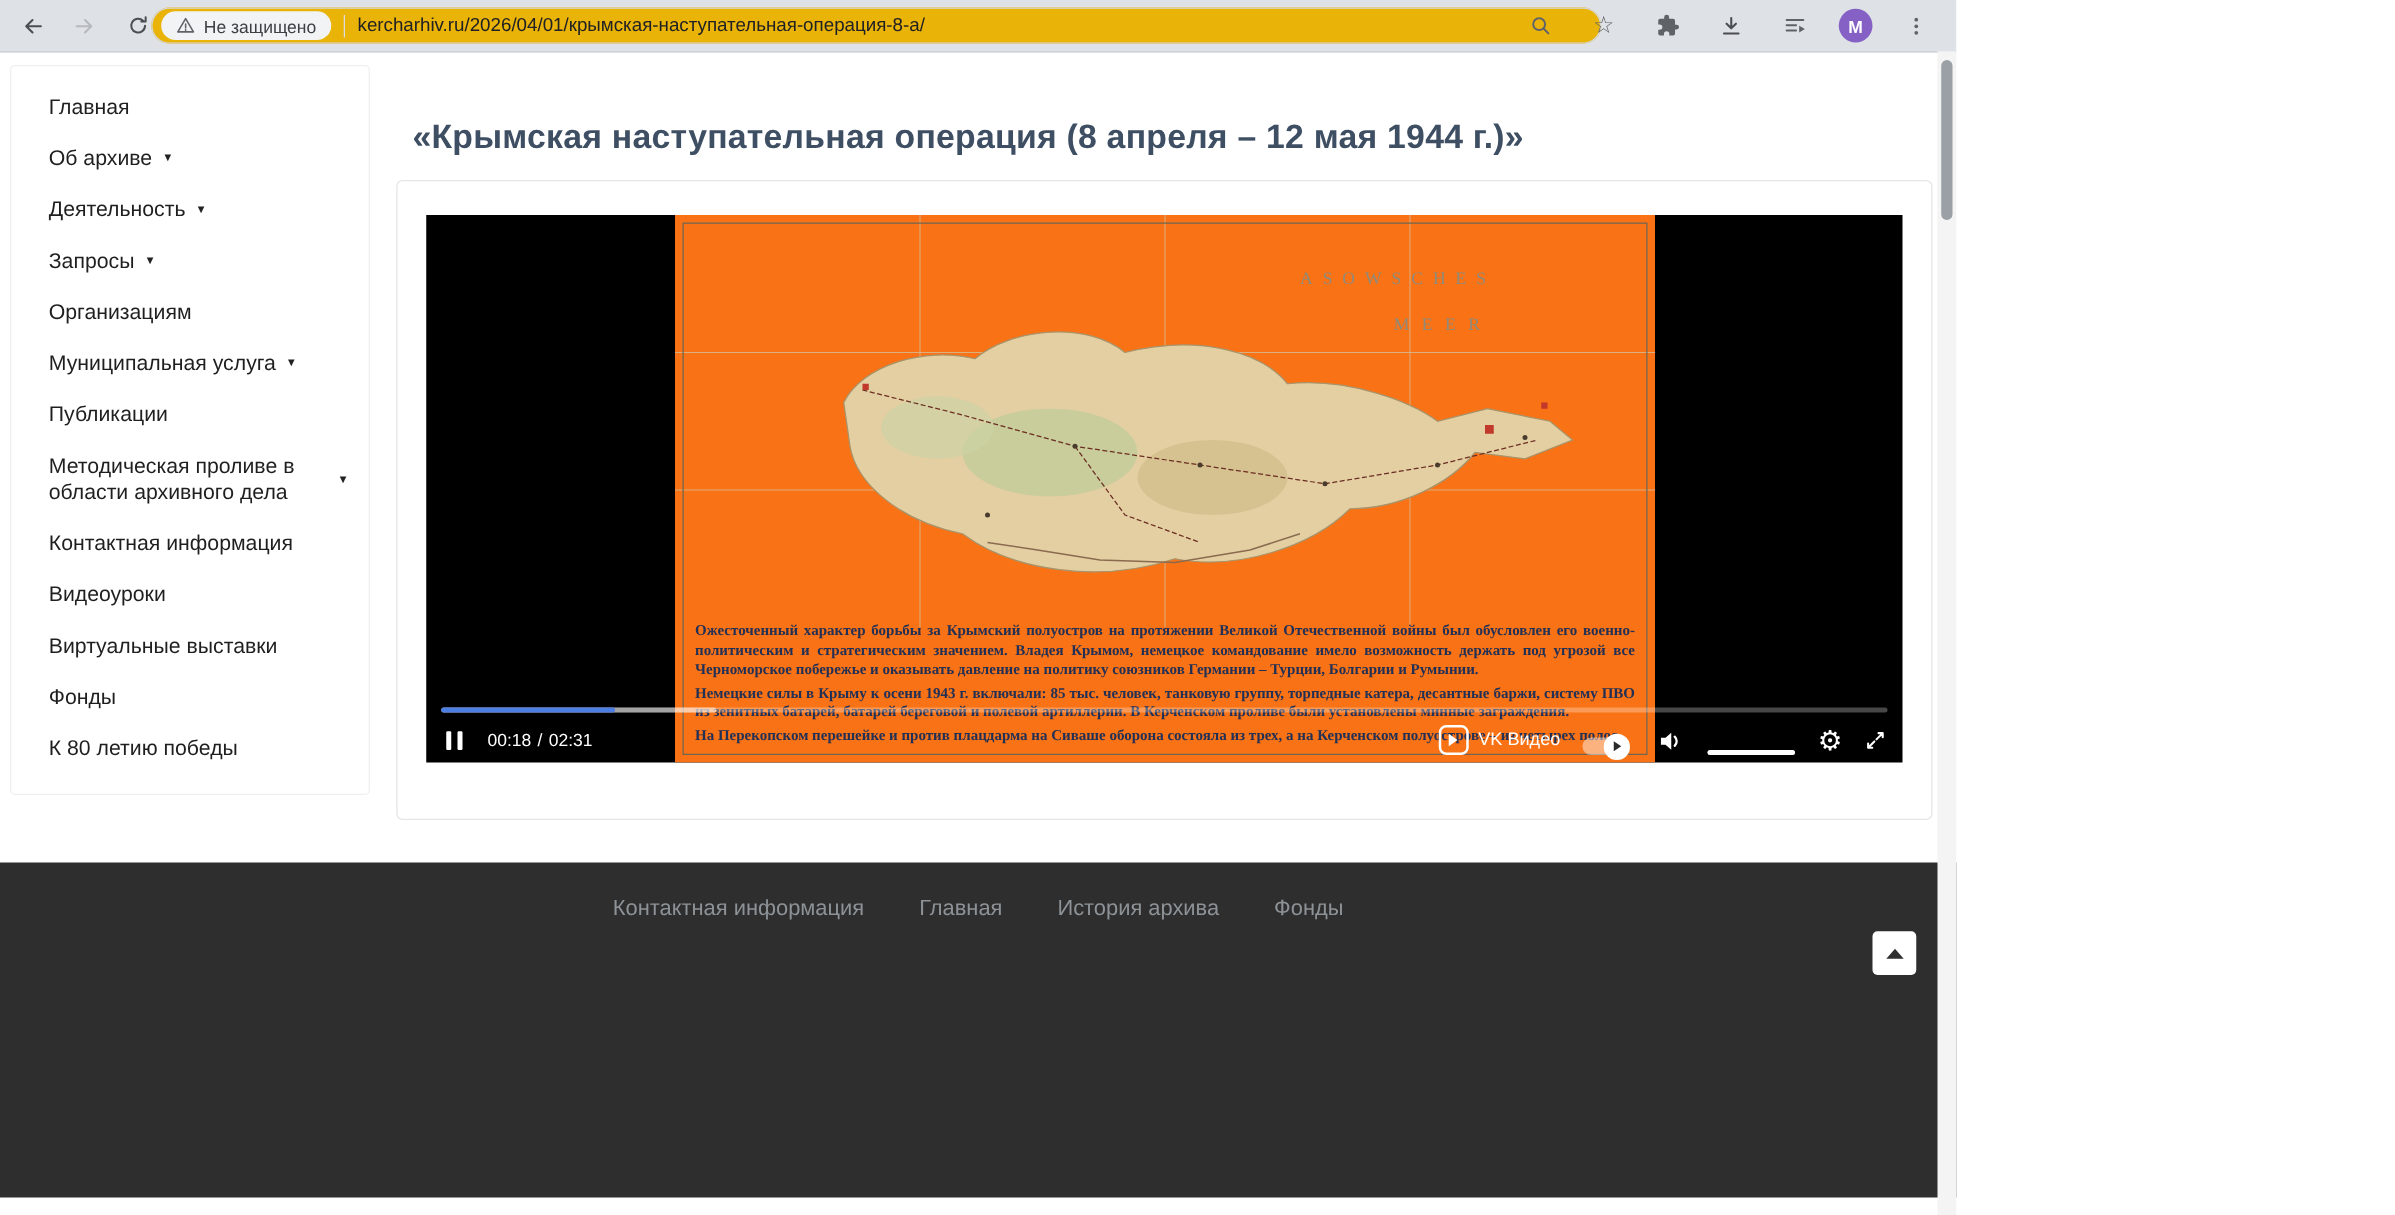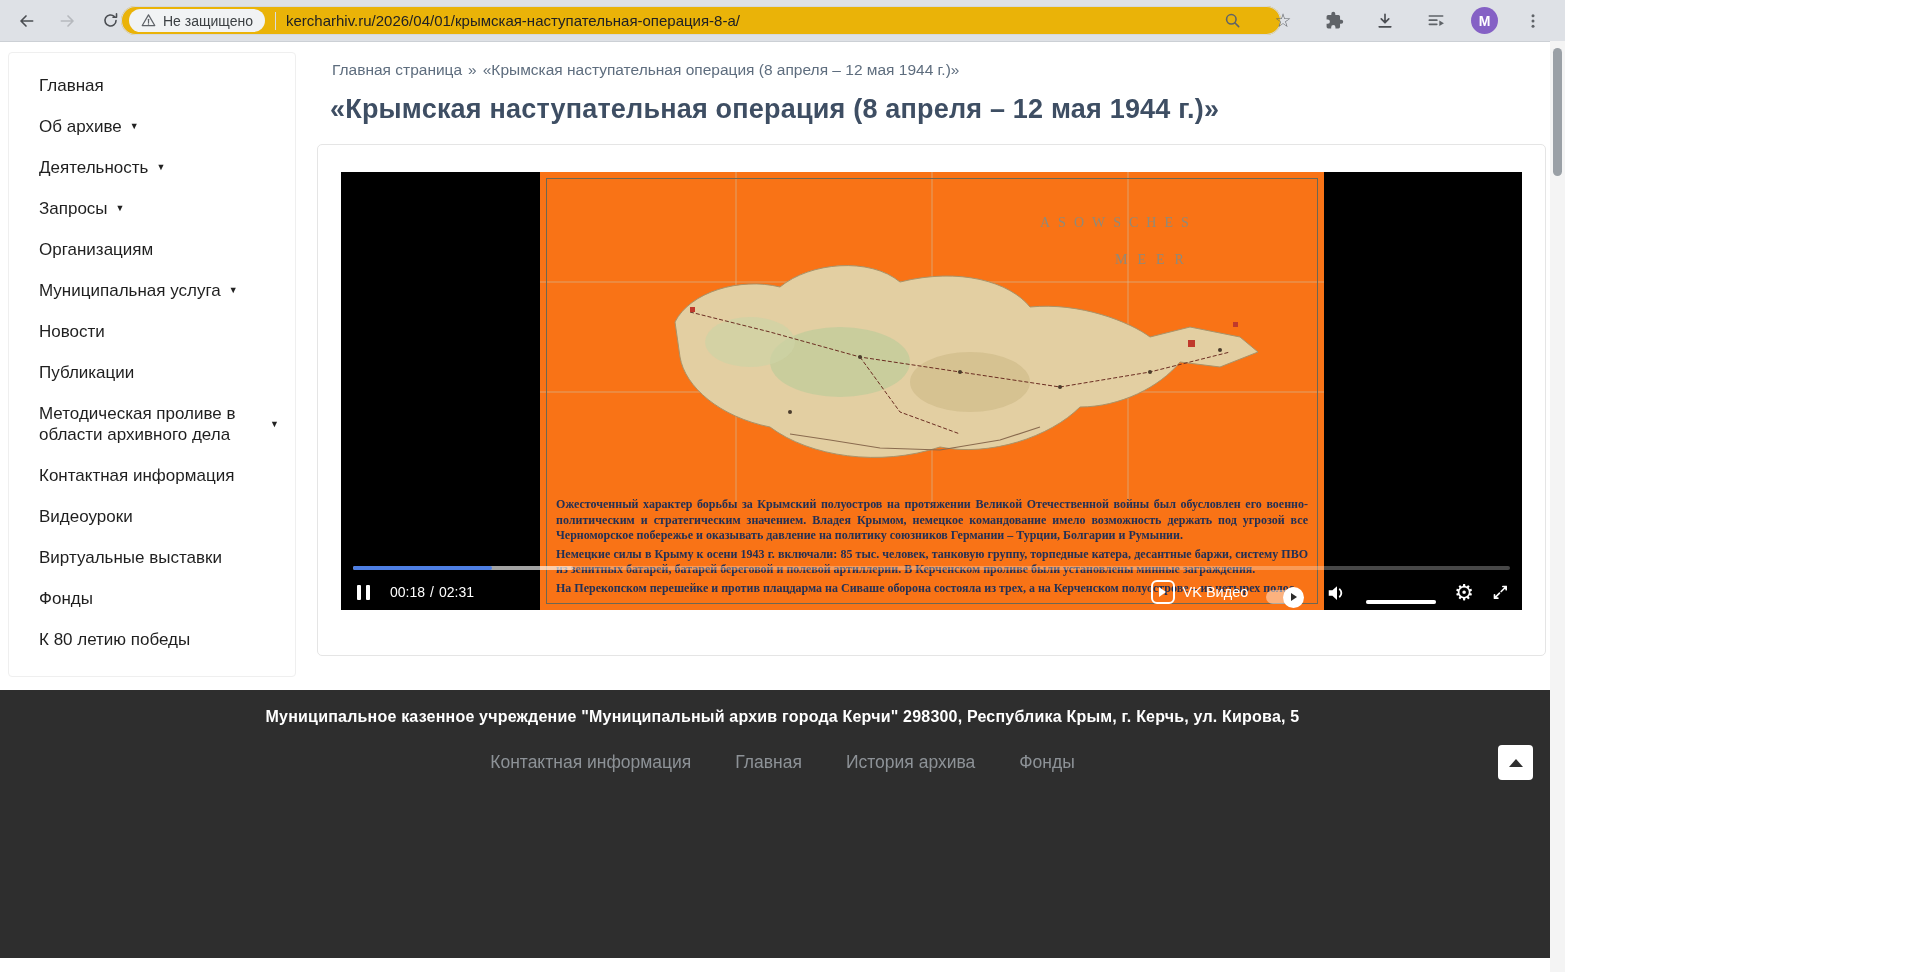--- a/index.html
+++ b/index.html
@@ -165,23 +165,20 @@
           <span class="caret">▼</span>
         </div>
         <div class="side-item">
           <span>Организациям</span>
         </div>
         <div class="side-item">
           <span>Муниципальная услуга</span>
           <span class="caret">▼</span>
         </div>
         <div class="side-item">
-          <span>Новости</span>
-        </div>
-        <div class="side-item">
           <span>Публикации</span>
         </div>
         <div class="side-item">
           <span>Методическая проливе в области архивного дела</span>
           <span class="caret right">▼</span>
         </div>
         <div class="side-item">
           <span>Контактная информация</span>
         </div>
         <div class="side-item">
@@ -191,23 +188,20 @@
           <span>Виртуальные выставки</span>
         </div>
         <div class="side-item">
           <span>Фонды</span>
         </div>
         <div class="side-item">
           <span>К 80 летию победы</span>
         </div>
       </nav>
 
-    <div class="breadcrumb">
-      <span>Главная страница</span><span class="bc-sep">»</span><span>«Крымская наступательная операция (8 апреля – 12 мая 1944 г.)»</span>
-    </div>
 
     <h1 class="page-title">«Крымская наступательная операция (8 апреля – 12 мая 1944 г.)»</h1>
 
     <div class="card">
       <div class="player">
 
         <div class="map">
           <svg width="784" height="330" viewBox="0 0 784 330">
 
             <g stroke="#cfc4a4" stroke-width="0.6">
@@ -289,21 +283,20 @@
                 <path d="M11 9L17 3M13 3h4v4" fill="none" stroke="#fff" stroke-width="2" stroke-linecap="round" stroke-linejoin="round"></path>
                 <path d="M9 11L3 17M3 13v4h4" fill="none" stroke="#fff" stroke-width="2" stroke-linecap="round" stroke-linejoin="round"></path>
               </svg>
           </div>
         </div>
 
       </div>
     </div>
 
     <footer class="footer">
-      <p class="footer-address">Муниципальное казенное учреждение "Муниципальный архив города Керчи" 298300, Республика Крым, г. Керчь, ул. Кирова, 5</p>
       <nav class="footer-links">
           <a href="#">Контактная информация</a>
           <a href="#">Главная</a>
           <a href="#">История архива</a>
           <a href="#">Фонды</a>
         </nav>
       <div class="scrolltop"></div>
     </footer>
 
     <div class="scrollbar-track">

